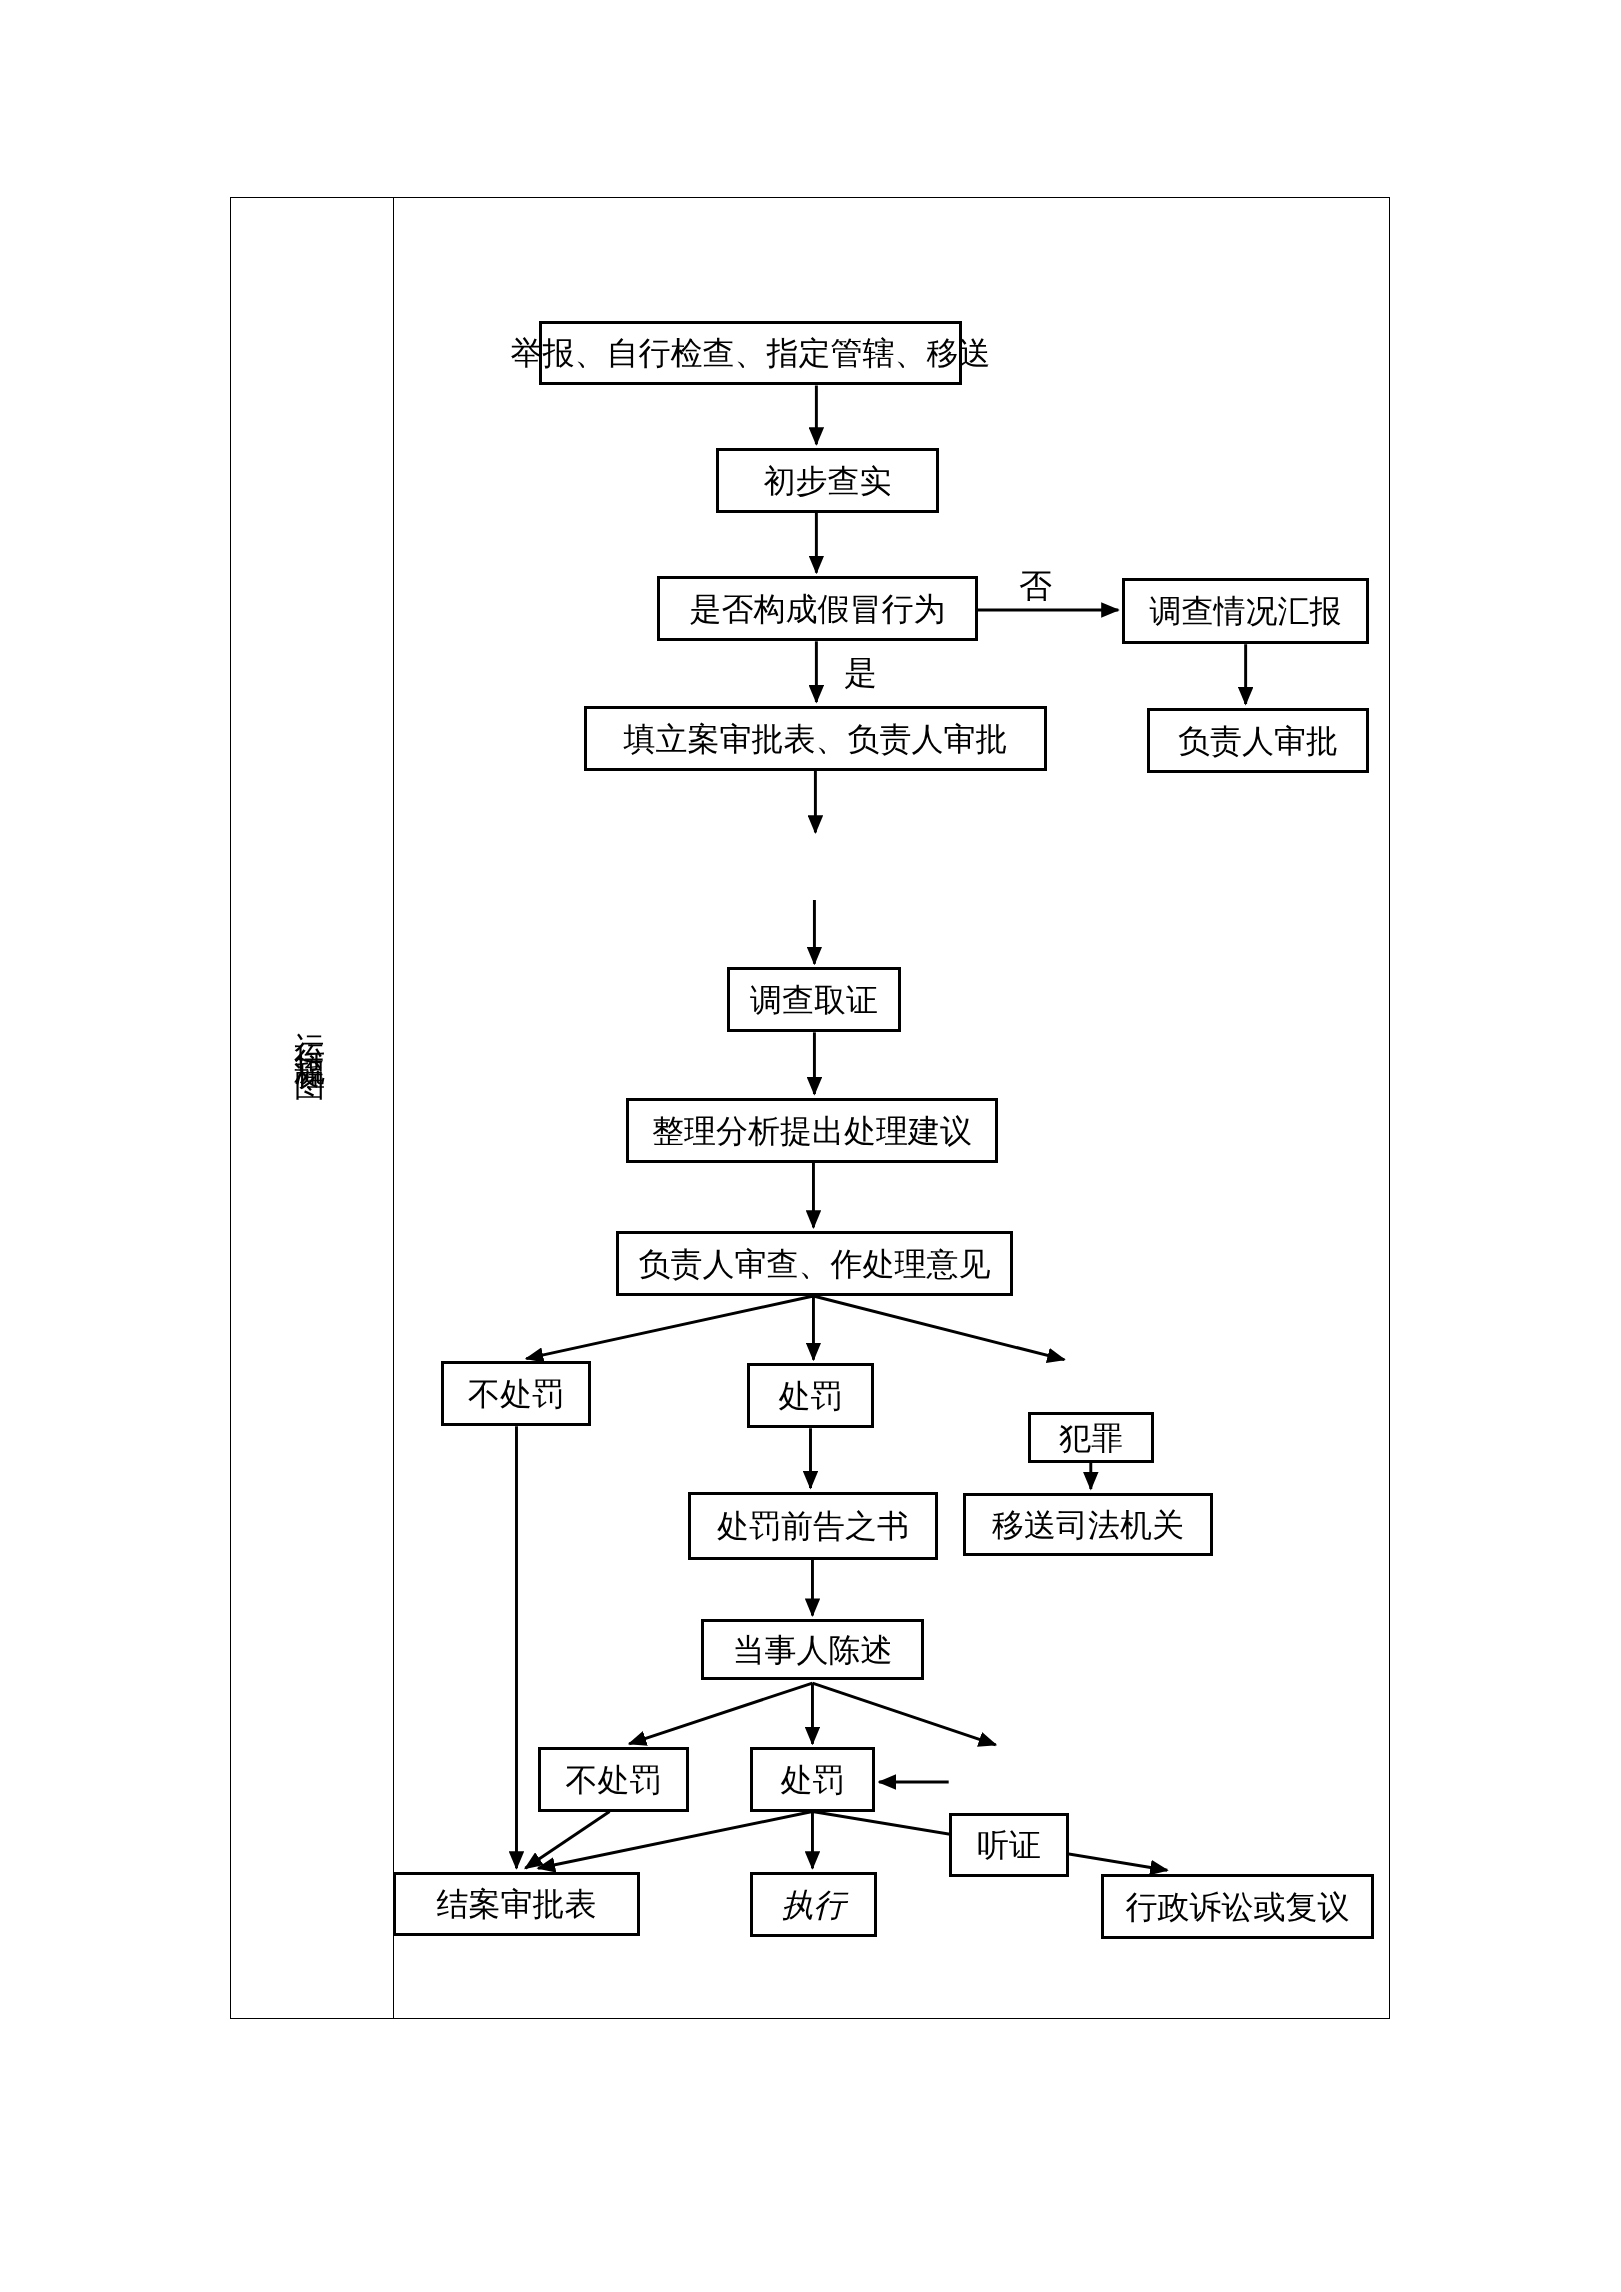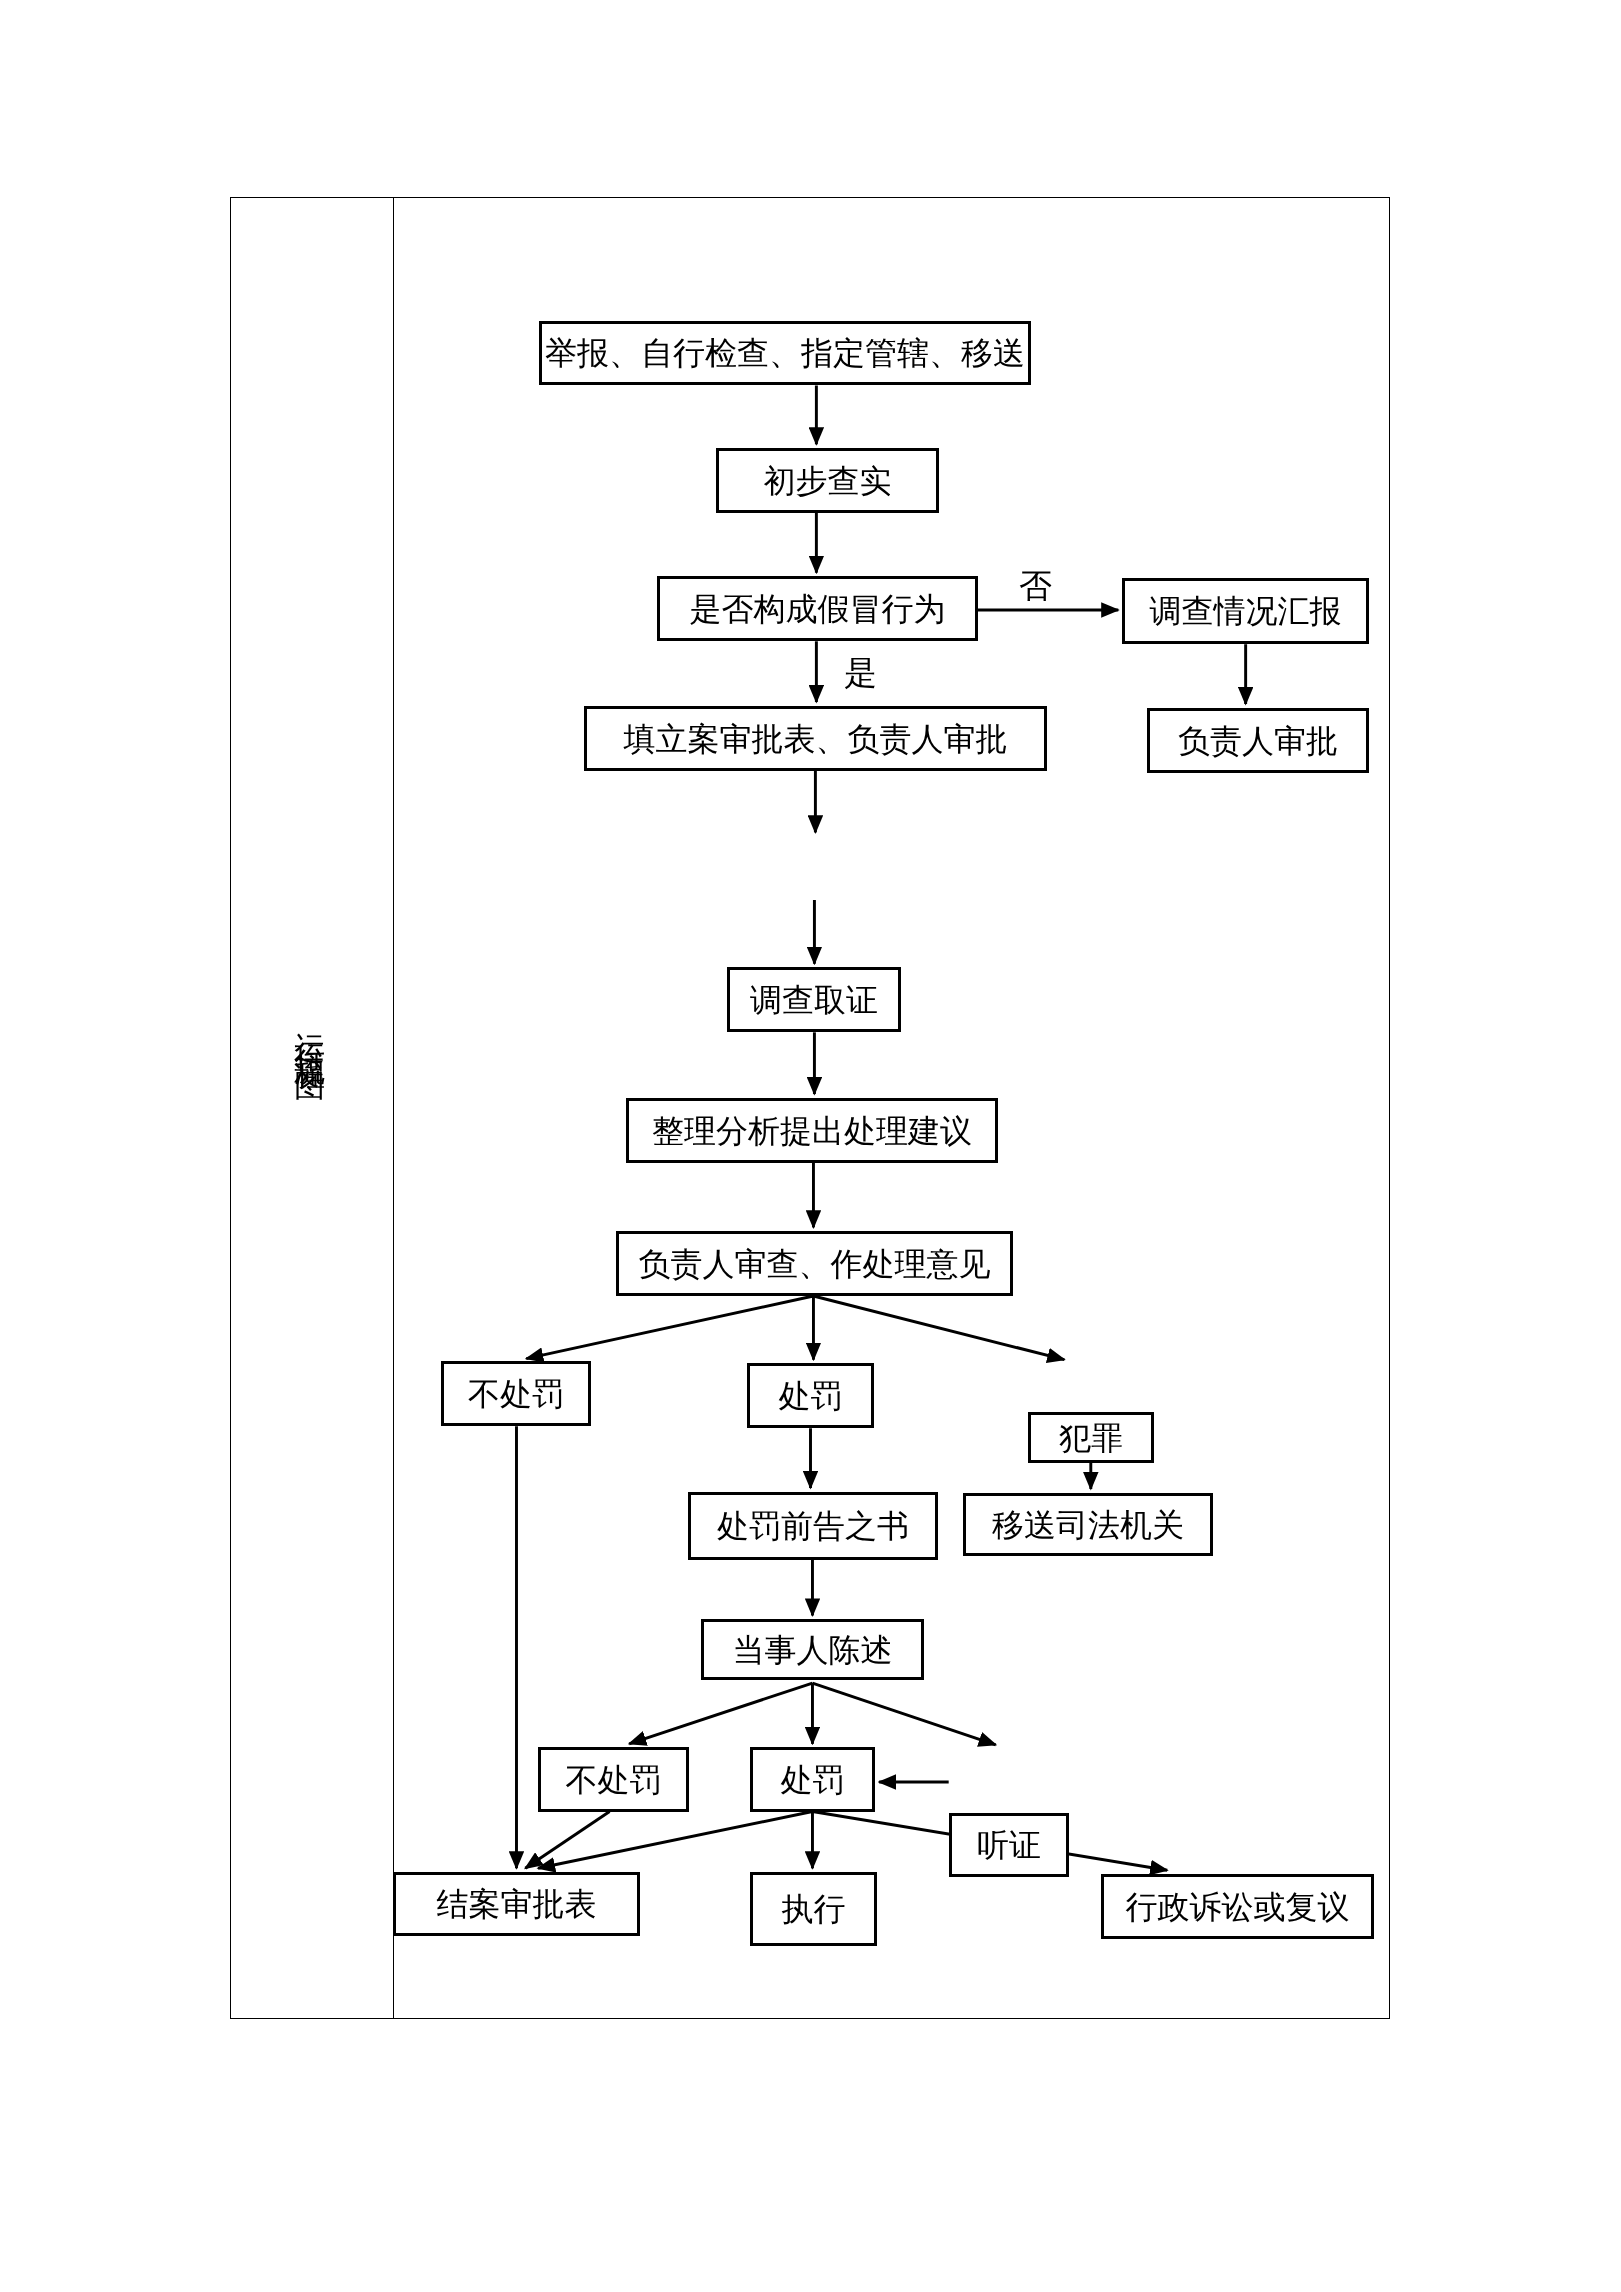--- a/index.html
+++ b/index.html
@@ -94,21 +94,21 @@
       <line x1="829" y1="1848" x2="829" y2="1906" marker-end="url(#ah)"></line>
       <line x1="829" y1="1848" x2="1191" y2="1908" marker-end="url(#ah)"></line>
     </g>
   </svg>
 
   <div class="table-frame"></div>
   <div class="column-divider"></div>
 
   <div class="side-title">运行流程图</div>
 
-  <div class="node" style="left:539px;top:321px;width:492px;height:64px;">举报、自行检查、指定管辖、移送</div>
+  <div class="node" style="left:539px;top:321px;width:423px;height:64px;">举报、自行检查、指定管辖、移送</div>
 
   <div class="node" style="left:716px;top:448px;width:223px;height:65px;">初步查实</div>
 
   <div class="node" style="left:657px;top:576px;width:321px;height:65px;">是否构成假冒行为</div>
 
   <div class="node" style="left:1122px;top:578px;width:247px;height:66px;">调查情况汇报</div>
 
   <div class="node" style="left:1147px;top:708px;width:222px;height:65px;">负责人审批</div>
 
   <div class="node" style="left:584px;top:706px;width:463px;height:65px;">填立案审批表、负责人审批</div>
@@ -133,21 +133,21 @@
   <div class="node" style="left:701px;top:1619px;width:223px;height:61px;">当事人陈述</div>
 
   <div class="node" style="left:538px;top:1747px;width:151px;height:65px;">不处罚</div>
 
   <div class="node" style="left:750px;top:1747px;width:125px;height:65px;">处罚</div>
 
   <div class="node" style="left:949px;top:1813px;width:120px;height:64px;">听证</div>
 
   <div class="node" style="left:393px;top:1872px;width:247px;height:64px;text-align:center;">结案审批表</div>
 
-  <div class="node" style="left:750px;top:1872px;width:127px;height:74px;">执行</div>
+  <div class="node" style="left:750px;top:1872px;width:127px;height:65px;font-style:italic;">执行</div>
 
   <div class="node" style="left:1053px;top:1874px;width:273px;height:65px;margin-left:48px;">行政诉讼或复议</div>
 
   <div class="edge-label" style="left:1019px;top:570px;">否</div>
 
   <div class="edge-label" style="left:844px;top:657px;">是</div>
 
 </div>
 
 

